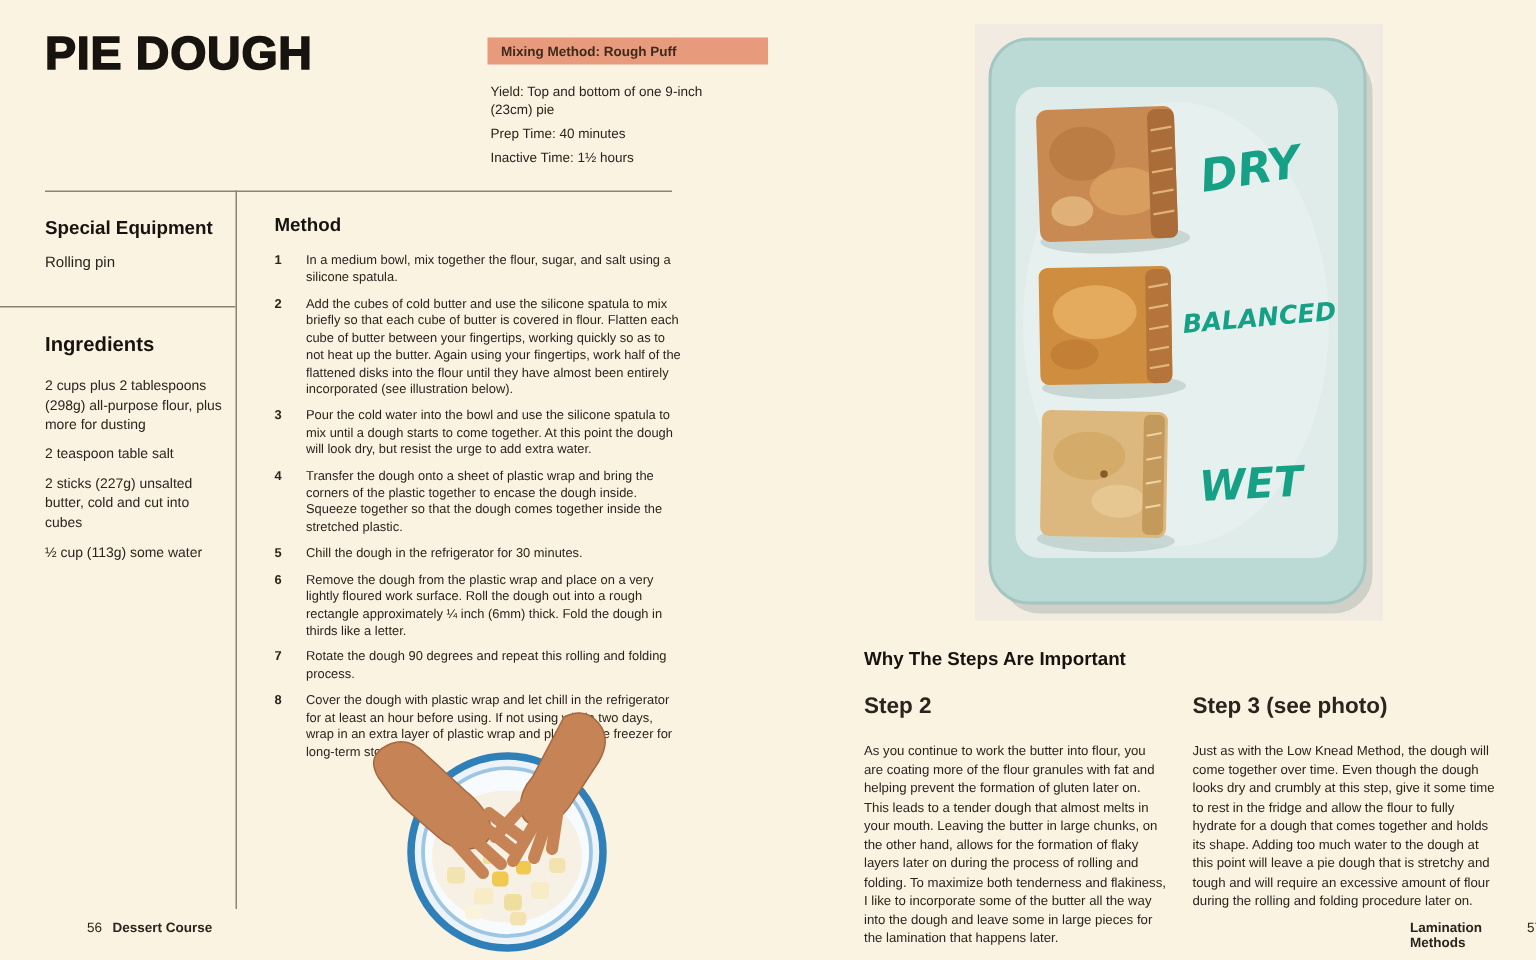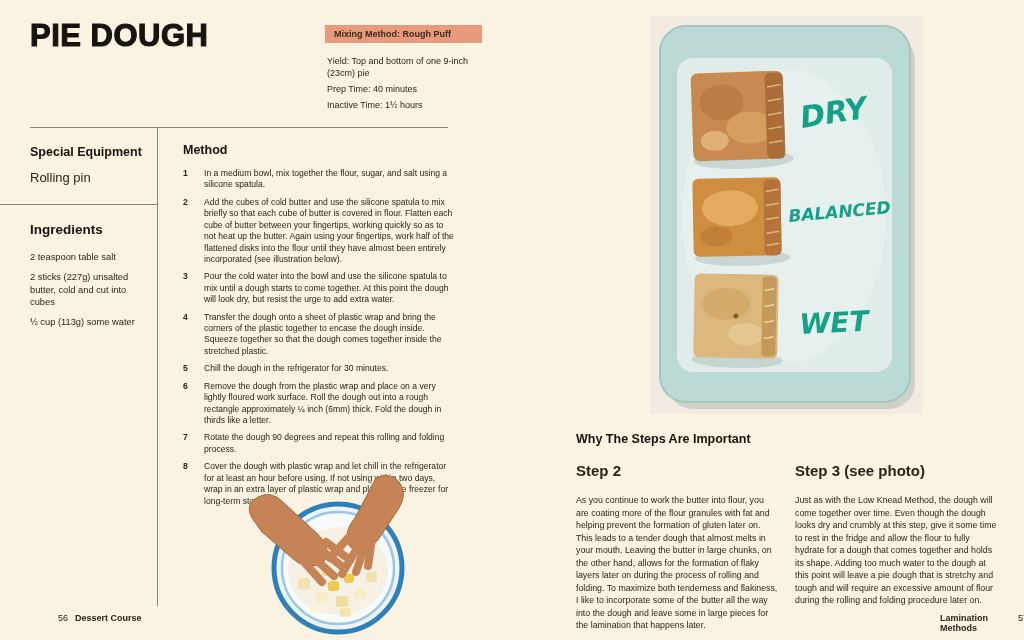--- a/index.html
+++ b/index.html
@@ -11,33 +11,33 @@
     overflow:hidden;
   }
   #spread { position:relative; width:1024px; height:640px; }
 
   .title {
     position:absolute; left:30px; top:18px;
     font-size:31px; font-weight:800; letter-spacing:.5px;
     color:#17130e; -webkit-text-stroke:1.1px #17130e;
   }
   .badge {
-    position:absolute; left:325px; top:25px; width:157px; height:18px;
+    position:absolute; left:325px; top:25px; width:187px; height:18px;
     background:#e89a7c; color:#3d2a1c;
     font-size:9px; font-weight:bold; line-height:18px; padding-left:9px;
   }
   .meta { position:absolute; left:327px; top:55px; width:150px; font-size:9px; line-height:1.35; }
   .meta div { margin-bottom:4px; }
 
   .rule-h { position:absolute; height:1px; background:#8b8471; }
   .rule-v { position:absolute; width:1px; background:#8b8471; }
 
   .h-section { font-size:12.5px; font-weight:bold; color:#17130e; }
   .equip-h { position:absolute; left:30px; top:145px; }
-  .equip-item { position:absolute; left:30px; top:170px; font-size:13px; }
+  .equip-item { position:absolute; left:30px; top:170px; font-size:10px; }
   .ingr-h { position:absolute; left:30px; top:222px; font-size:13.5px; }
   .ingr-list { position:absolute; left:30px; top:251px; width:122px; font-size:9.3px; line-height:1.38; }
   .ingr-list div { margin-bottom:7px; }
 
   .method-h { position:absolute; left:183px; top:143px; }
   .method-list { position:absolute; left:183px; top:168px; width:272px; }
   .step { display:flex; margin-bottom:6px; font-size:8.6px; line-height:1.33; }
   .step .num { width:21px; flex:0 0 21px; font-weight:bold; }
   .step .txt { flex:1; }
 
@@ -73,20 +73,21 @@
 
   <div class="rule-h" style="left:30px; top:127px; width:418px;"></div>
   <div class="rule-v" style="left:157px; top:127px; height:479px;"></div>
   <div class="rule-h" style="left:0; top:204px; width:157px;"></div>
 
   <div class="h-section equip-h">Special Equipment</div>
   <div class="equip-item">Rolling pin</div>
 
   <div class="h-section ingr-h">Ingredients</div>
   <div class="ingr-list">
+    <div>2 cups plus 2 tablespoons (298g) all-purpose flour, plus more for dusting</div>
     <div>2 teaspoon table salt</div>
     <div>2 sticks (227g) unsalted butter, cold and cut into cubes</div>
     <div>½ cup (113g) some water</div>
   </div>
 
   <div class="h-section method-h">Method</div>
   <div class="method-list">
     <div class="step">
         <span class="num">1</span>
         <span class="txt">In a medium bowl, mix together the flour, sugar, and salt using a silicone spatula.</span>

